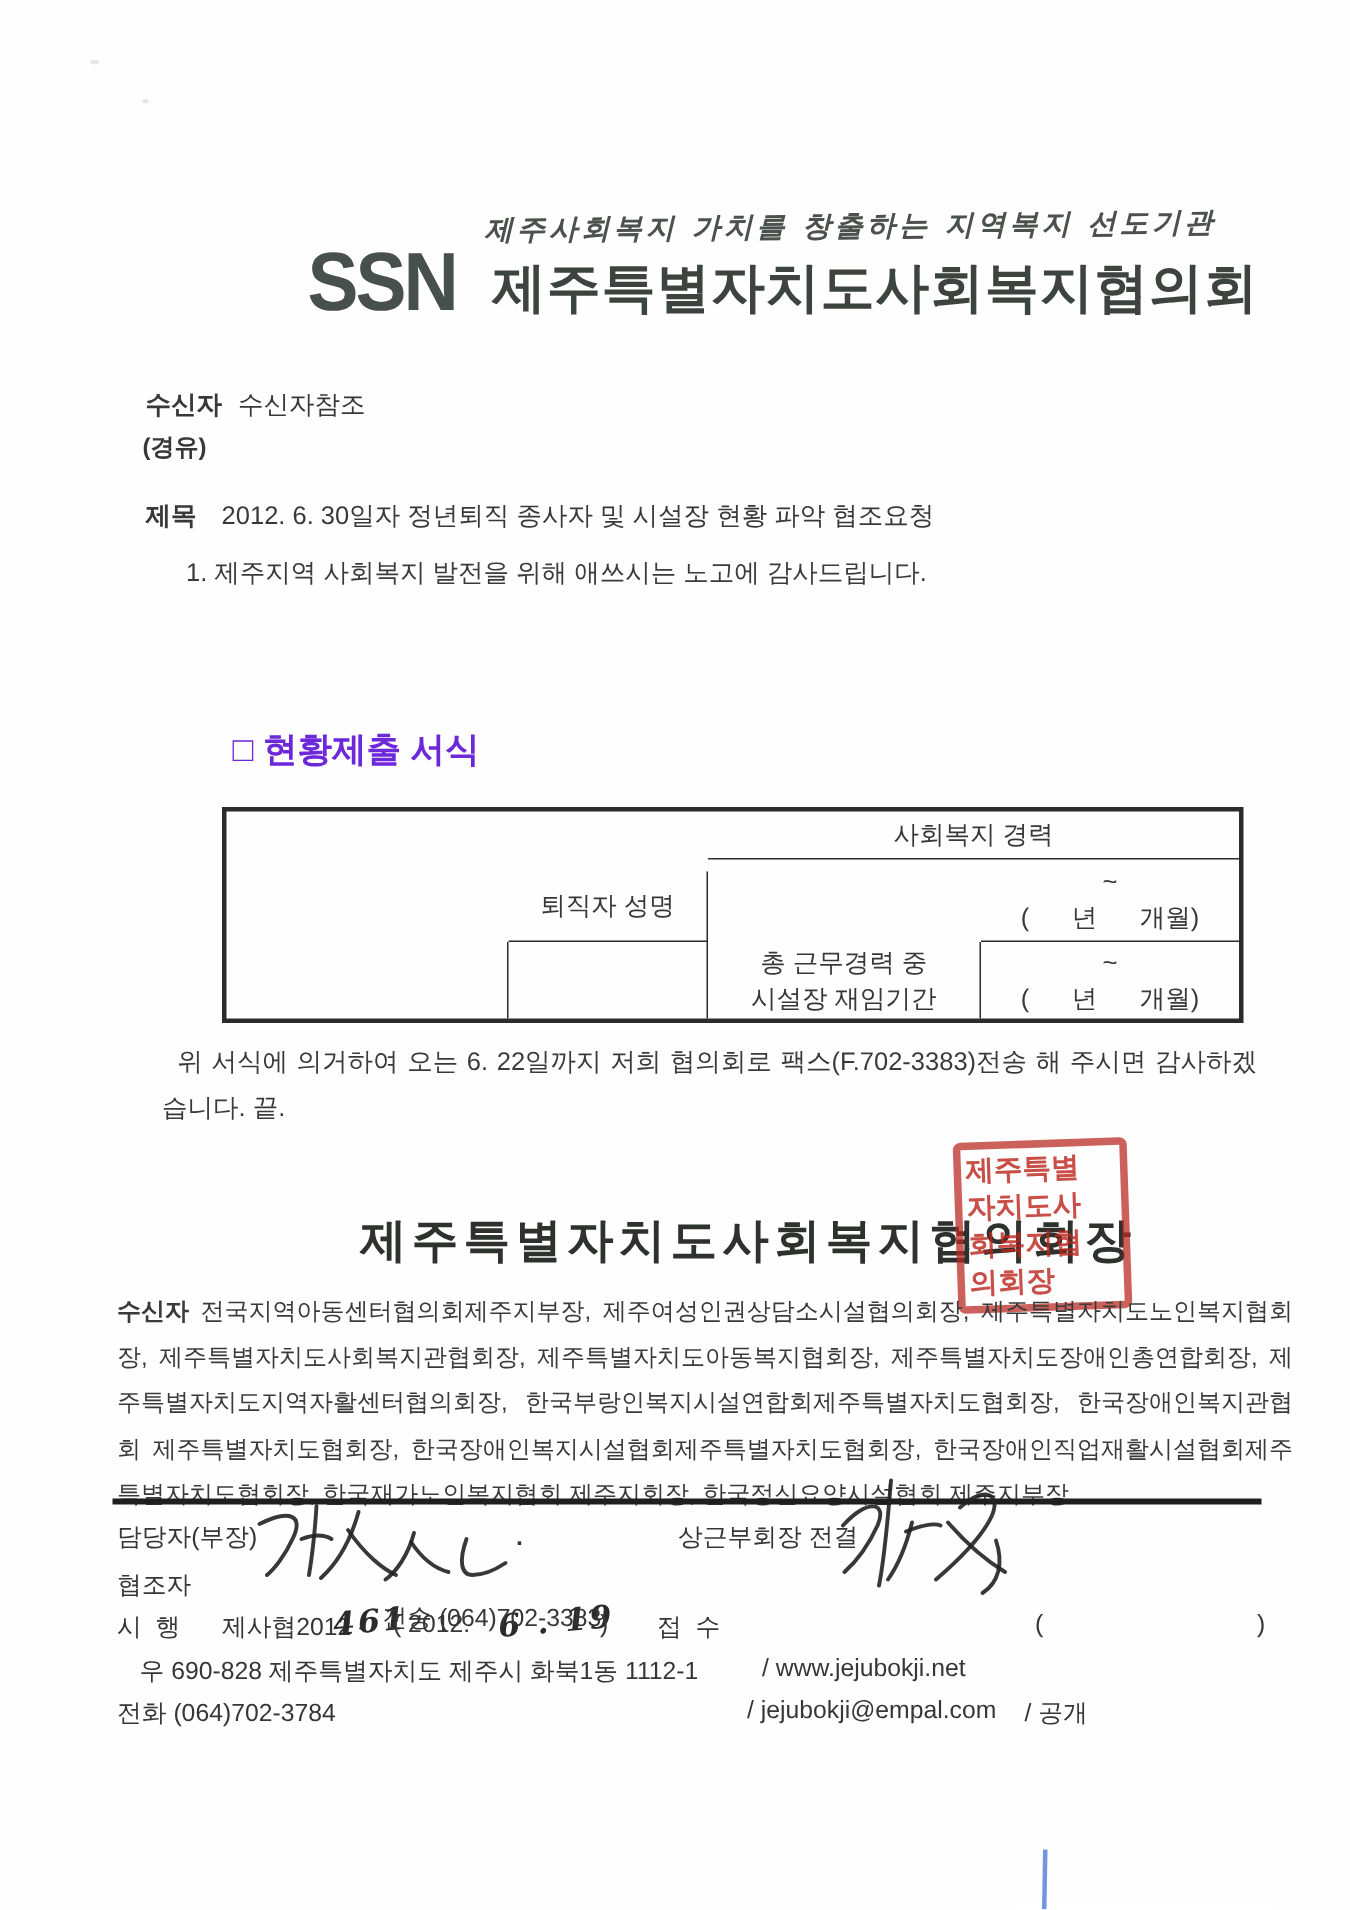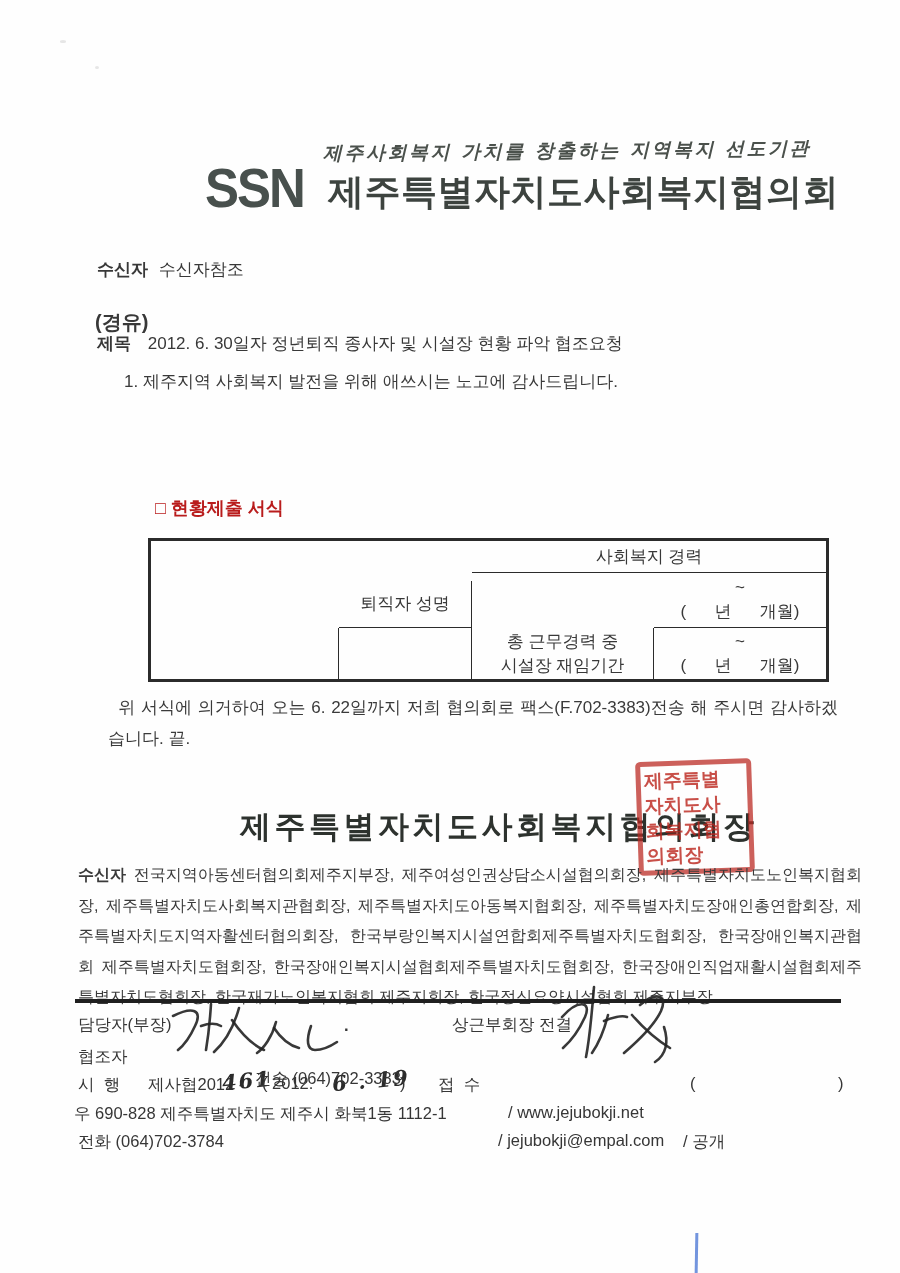--- a/index.html
+++ b/index.html
@@ -52,28 +52,28 @@
   <div class="abs speck" style="left:95px;top:66px;width:4px;height:3px;"></div>
 
   <div class="abs slogan" style="left:323px;top:138px;">제주사회복지 가치를 창출하는 지역복지 선도기관</div>
   <div class="abs ssn" style="left:205px;top:156px;">SSN</div>
   <div class="abs orgname" style="left:328px;top:168px;">제주특별자치도사회복지협의회</div>
 
   <div class="abs meta-line" style="left:97px;top:258px;">
     <span class="b">수신자</span>
     <span style="margin-left:6px;">수신자참조</span>
   </div>
-  <div class="abs meta-line b" style="left:95px;top:309px;font-size:20px;">(경유)</div>
+  <div class="abs meta-line b" style="left:95px;top:288px;font-size:16px;">(경유)</div>
   <div class="abs meta-line" style="left:97px;top:332px;">
     <span class="b">제목</span>
     <span style="margin-left:12px;">2012. 6. 30일자 정년퇴직 종사자 및 시설장 현황 파악 협조요청</span>
   </div>
 
   <div class="abs body-par indent" style="left:90px;top:366px;width:742px;">1. 제주지역 사회복지 발전을 위해 애쓰시는 노고에 감사드립니다.</div>
-  <div class="abs b" style="left:155px;top:496px;font-size:18px;color:#b91c1c;">□ 현황제출 서식</div>
+  <div class="abs b" style="left:155px;top:484px;font-size:23px;color:#6d28d9;">□ 현황제출 서식</div>
 
   <div class="abs ftable" style="left:148px;top:538px;">
     <div class="cell br bb" style="grid-column:2;grid-row:1/3;margin-top:40px;">퇴직자 성명</div>
     <div class="cell bb" style="grid-column:3/5;grid-row:1;">사회복지 경력</div>
     <div class="cell bb" style="grid-column:4;grid-row:2;">
       <span>~</span>
       <span class="pre">(      년      개월)</span>
     </div>
     <div class="cell br" style="grid-column:1;grid-row:3;"></div>
     <div class="cell br" style="grid-column:2;grid-row:3;"></div>
@@ -131,21 +131,21 @@
   <div class="abs fline pre" style="left:78px;top:1074px;">시  행</div>
   <div class="abs fline" style="left:148px;top:1074px;">제사협2012 -</div>
   <div class="abs hand" style="left:222px;top:1068px;">461</div>
   <div class="abs fline" style="left:262px;top:1074px;">( 2012.</div>
   <div class="abs hand" style="left:332px;top:1068px;">6 . 19</div>
   <div class="abs fline" style="left:400px;top:1074px;">)</div>
   <div class="abs fline pre" style="left:438px;top:1074px;">접  수</div>
   <div class="abs fline" style="left:690px;top:1074px;">(</div>
   <div class="abs fline" style="left:838px;top:1074px;">)</div>
 
-  <div class="abs fline" style="left:74px;top:1103px;text-align:center;">우 690-828  제주특별자치도 제주시 화북1동 1112-1</div>
+  <div class="abs fline" style="left:93px;top:1103px;text-align:center;">우 690-828  제주특별자치도 제주시 화북1동 1112-1</div>
   <div class="abs fline" style="left:508px;top:1103px;">/ www.jejubokji.net</div>
 
   <div class="abs fline" style="left:78px;top:1131px;text-align:center;">전화 (064)702-3784</div>
   <div class="abs fline" style="left:255px;top:1068px;">전송 (064)702-3383</div>
   <div class="abs fline" style="left:498px;top:1131px;">/  jejubokji@empal.com</div>
   <div class="abs fline" style="left:683px;top:1131px;">/ 공개</div>
 
   <div class="abs bluemark" style="left:695px;top:1233px;height:40px;"></div>
 
 </div>

